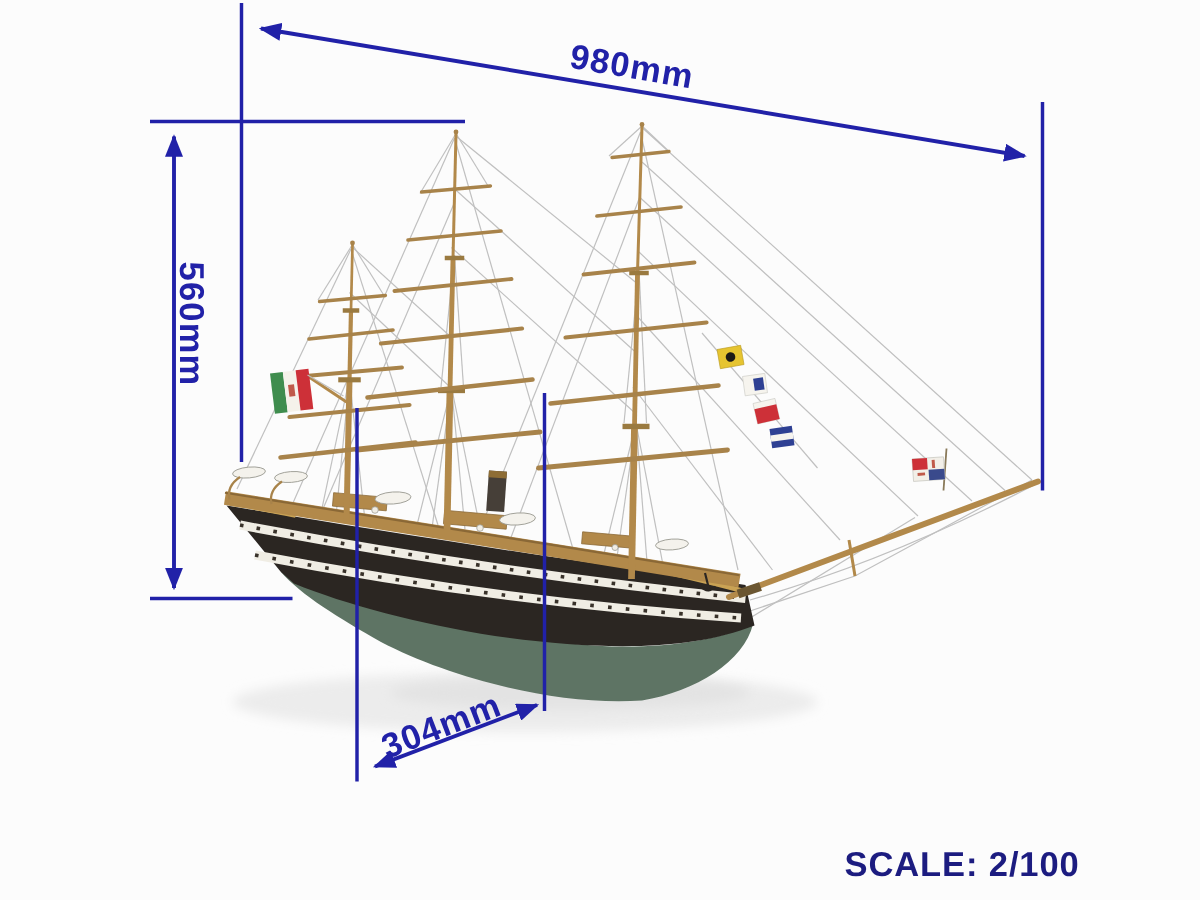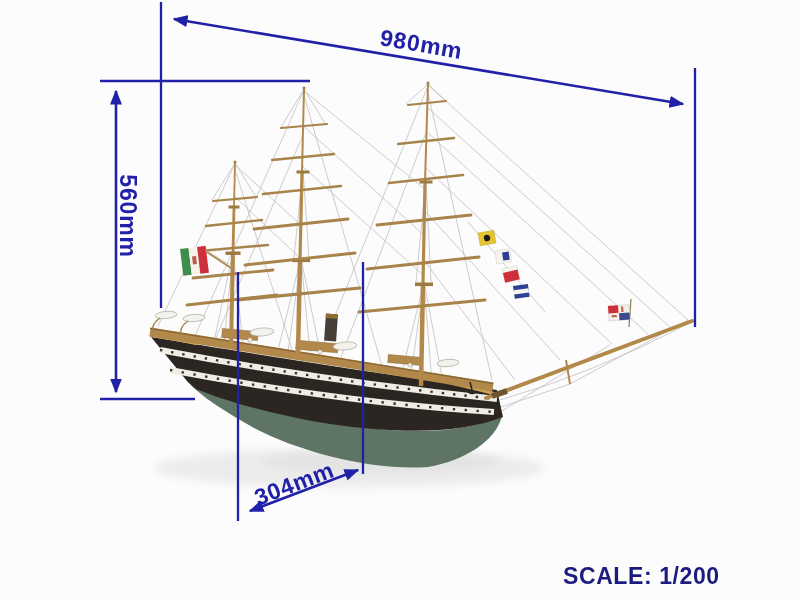--- a/index.html
+++ b/index.html
@@ -262,14 +262,14 @@
     </g>
 
     <g>
       <line class="ext" x1="238" y1="272" x2="238" y2="521"></line>
       <line class="ext" x1="363" y1="262" x2="363" y2="474"></line>
       <line class="dim" x1="250" y1="511" x2="358" y2="470" marker-start="url(#arr)" marker-end="url(#arr)"></line>
       <text class="dimtext" transform="translate(297,491) rotate(-21)" text-anchor="middle">304mm</text>
     </g>
   </svg>
 
-  <div class="scaletext">SCALE: 1/200</div>
+  <div class="scaletext">SCALE: 2/100</div>
 </div>
 
 </body></html>

